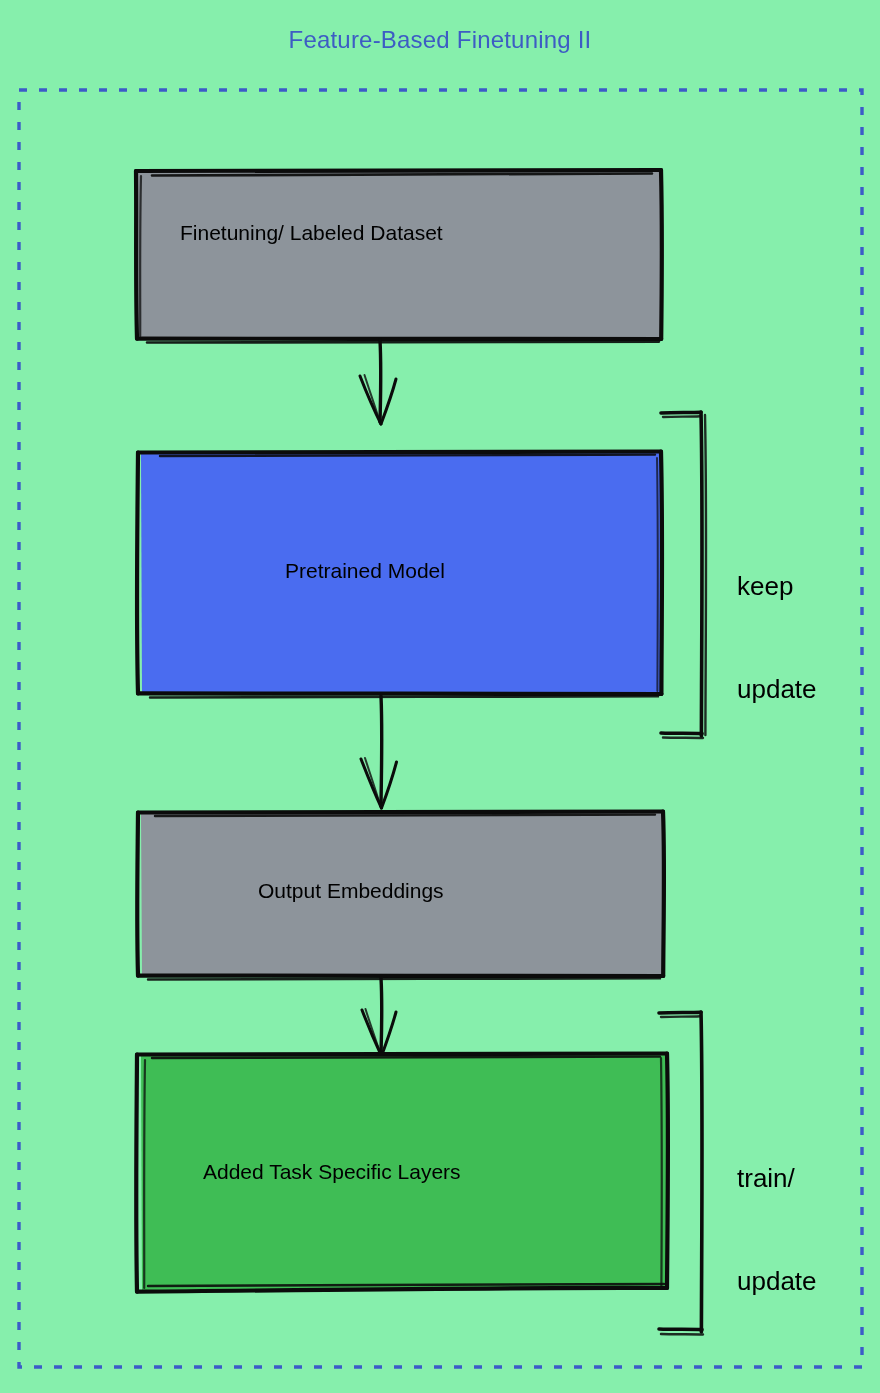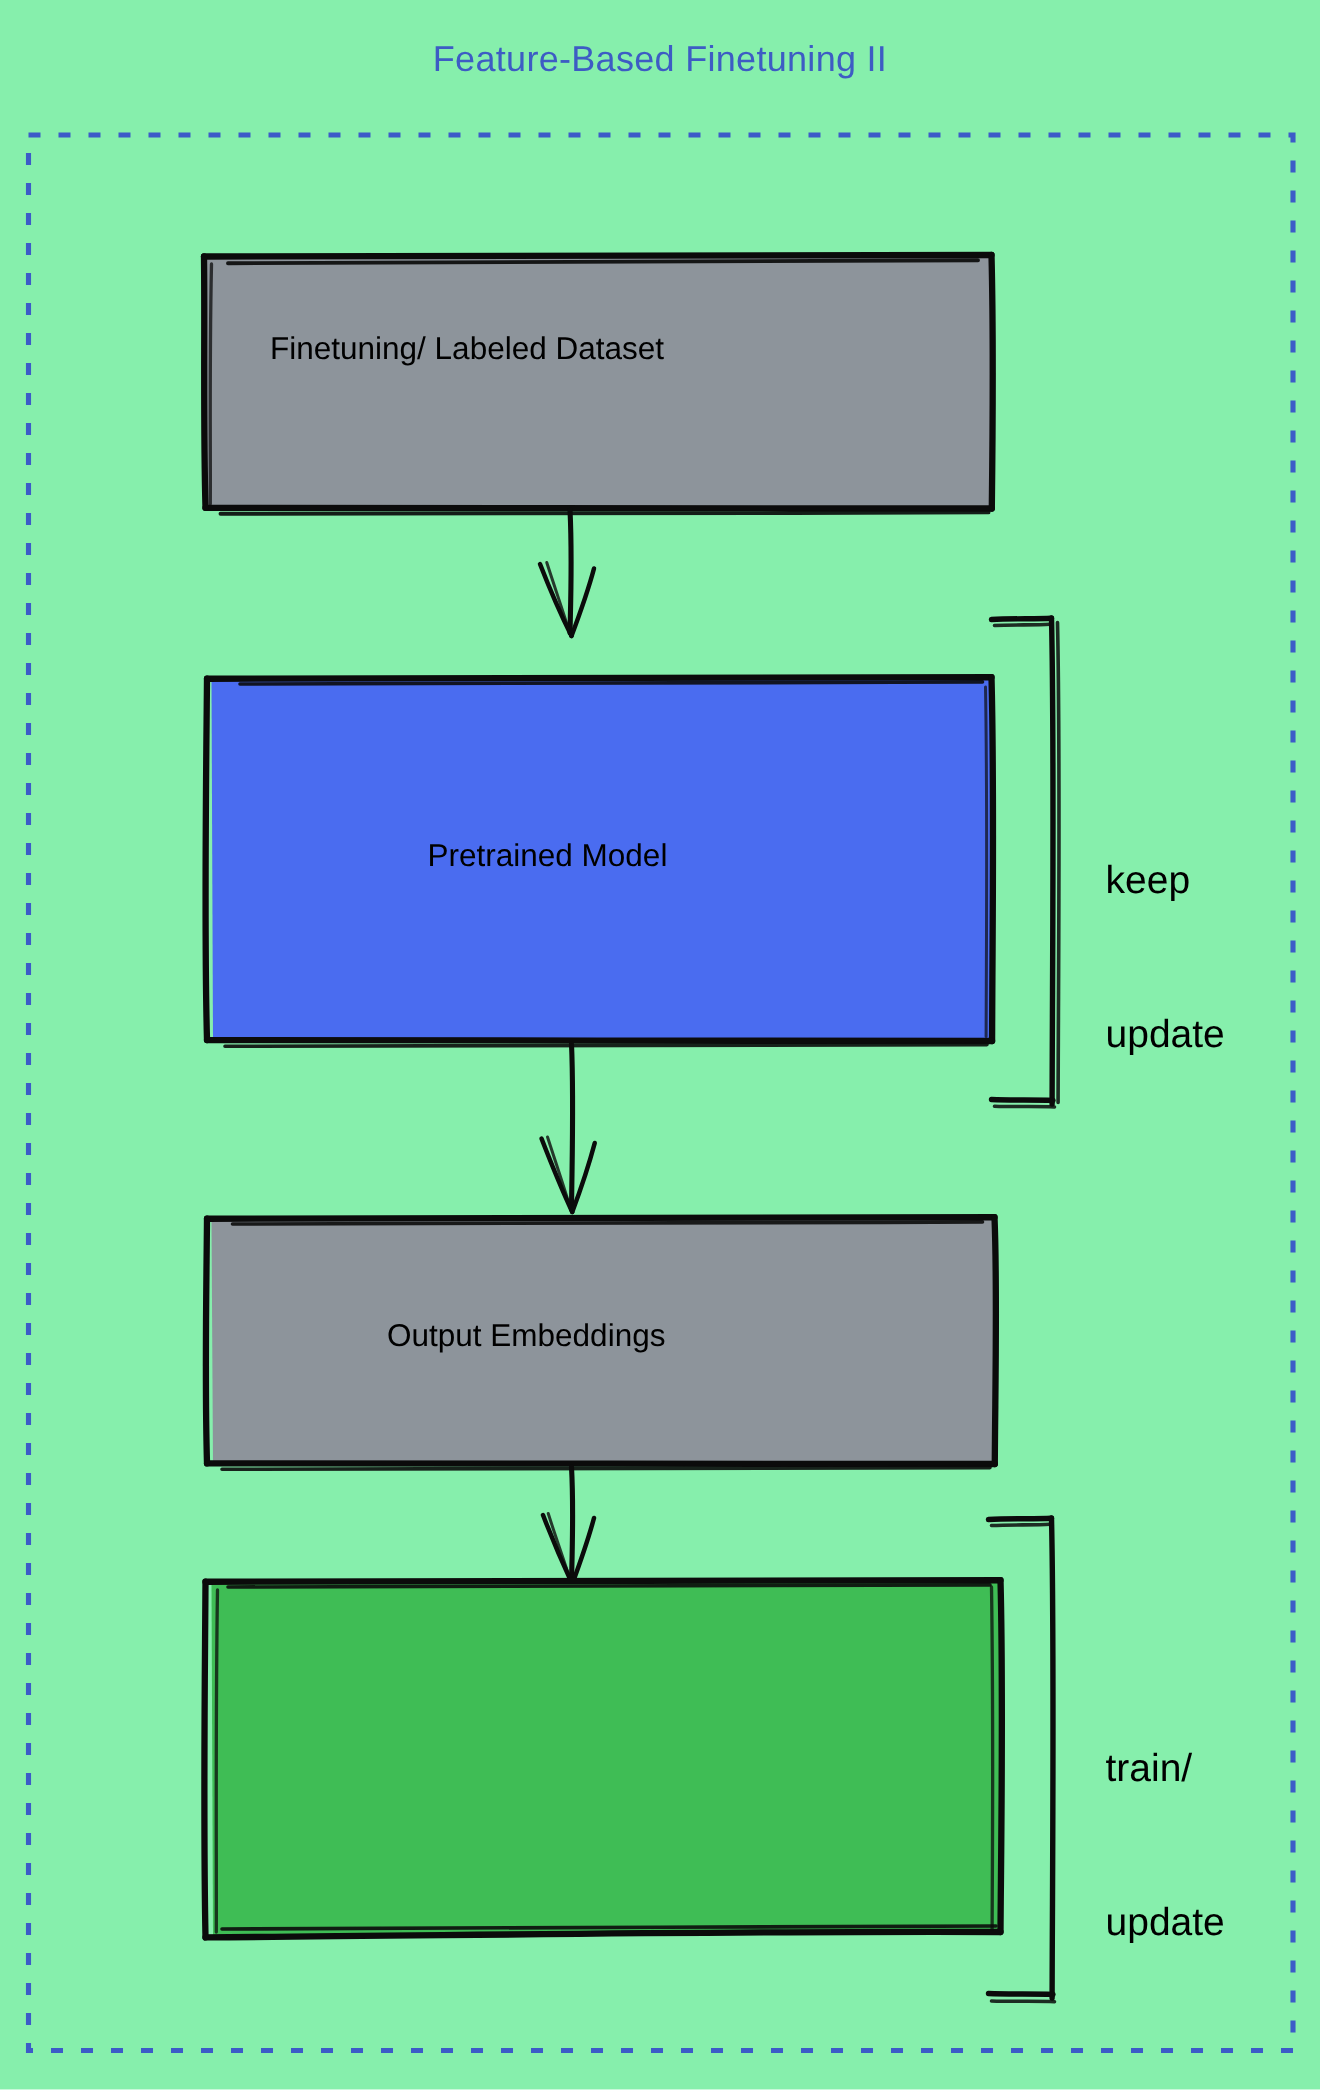--- a/index.html
+++ b/index.html
@@ -146,20 +146,21 @@
     </g>
 
   </svg>
 
   <div class="node-label" style="left:180px; top:221px;">Finetuning/ Labeled Dataset</div>
 
   <div class="node-label" style="left:285px; top:559px;">Pretrained Model</div>
 
   <div class="node-label" style="left:258px; top:879px;">Output Embeddings</div>
 
+  <div class="node-label" style="left:203px; top:1160px;">Added Task Specific Layers</div>
 
   <div class="bracket-label" style="left:737px; top:500px;">
     <div>keep</div>
     <div>update</div>
   </div>
 
   <div class="bracket-label" style="left:737px; top:1092px;">
     <div>train/</div>
     <div>update</div>
   </div>

